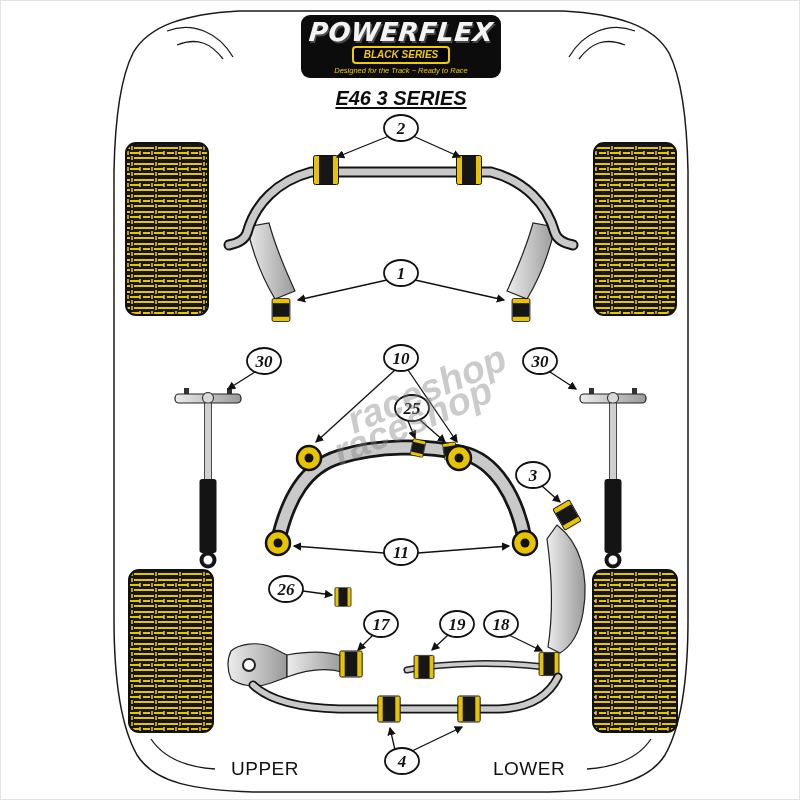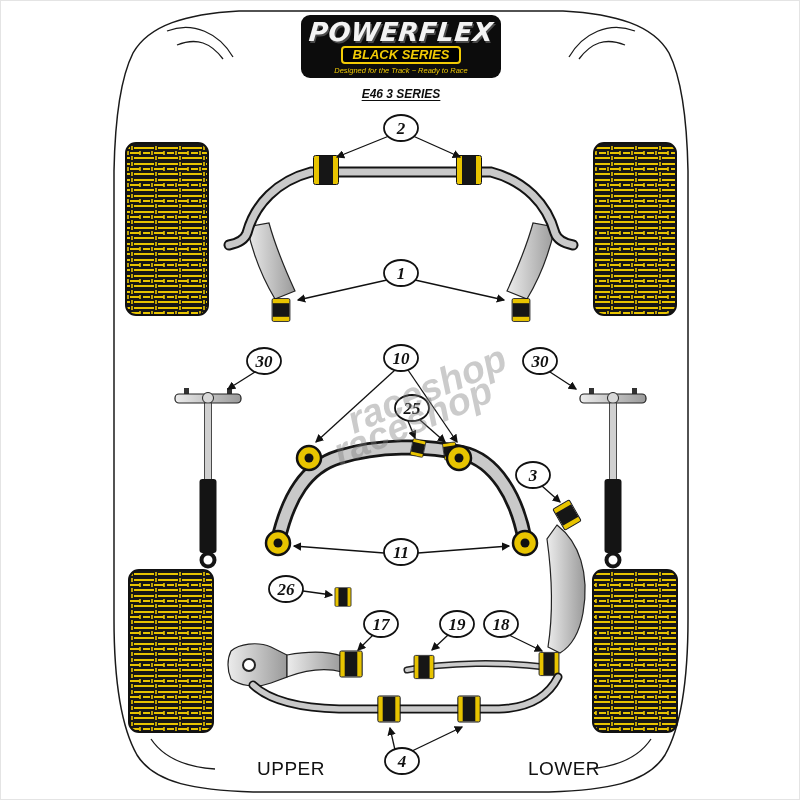--- a/index.html
+++ b/index.html
@@ -5,32 +5,32 @@
   html,body{margin:0;padding:0;background:#fff;}
   .stage{position:relative;width:800px;height:800px;background:#ffffff;border:1px solid #e4e4e4;
          font-family:"Liberation Sans",sans-serif;overflow:hidden;box-sizing:border-box;}
   .stage svg{position:absolute;left:0;top:0;}
   .co{font-family:"Liberation Serif",serif;font-style:italic;font-weight:bold;font-size:17px;
       fill:#111;text-anchor:middle;}
   .logo{position:absolute;left:300px;top:14px;width:200px;height:63px;background:#0c0c0c;
         border-radius:9px;display:flex;flex-direction:column;align-items:center;justify-content:center;}
   .brand{font-family:"DejaVu Sans",sans-serif;font-style:italic;font-weight:bold;font-size:26px;
          line-height:26px;color:#f3f3f3;transform:skewX(-5deg);text-shadow:1.5px 1.5px 0 #4a4a4a;letter-spacing:.5px;}
-  .badge{font-style:italic;font-weight:bold;font-size:13px;line-height:14px;color:#f2cb05;
+  .badge{font-style:italic;font-weight:bold;font-size:10px;line-height:14px;color:#f2cb05;
          border:2px solid #f2cb05;border-radius:4px;padding:0 10px;background:#000;margin-top:1px;}
   .tagline{font-style:italic;font-size:7.5px;line-height:9px;color:#f2cb05;margin-top:2px;white-space:nowrap;text-align:right;}
   .model{position:absolute;left:300px;top:86px;width:200px;text-align:center;font-weight:bold;
-         font-style:italic;font-size:12px;color:#0d0d0d;text-decoration:underline;text-underline-offset:2px;}
+         font-style:italic;font-size:20px;color:#0d0d0d;text-decoration:underline;text-underline-offset:2px;}
   .wm{position:absolute;font-weight:bold;font-style:italic;font-size:38px;color:rgba(125,125,125,.40);
       transform-origin:left center;pointer-events:none;white-space:nowrap;}
   .wm1{left:348px;top:400px;transform:rotate(-23deg);}
   .wm2{left:334px;top:432px;transform:rotate(-23deg);}
-  .footlabel{position:absolute;top:757px;width:120px;text-align:center;font-size:19px;
+  .footlabel{position:absolute;top:757px;width:120px;text-align:left;font-size:19px;
              letter-spacing:.5px;color:#111;}
-  .upper{left:230px;} .lower{left:503px;}
+  .upper{left:230px;} .lower{left:492px;}
 </style>
 </head>
 <body>
 
 <div class="stage">
 
   <svg width="800" height="800" viewBox="0 0 800 800">
     <defs>
       <pattern id="tread" width="24" height="16" patternUnits="userSpaceOnUse">
         <rect width="24" height="16" fill="#161616"></rect>

